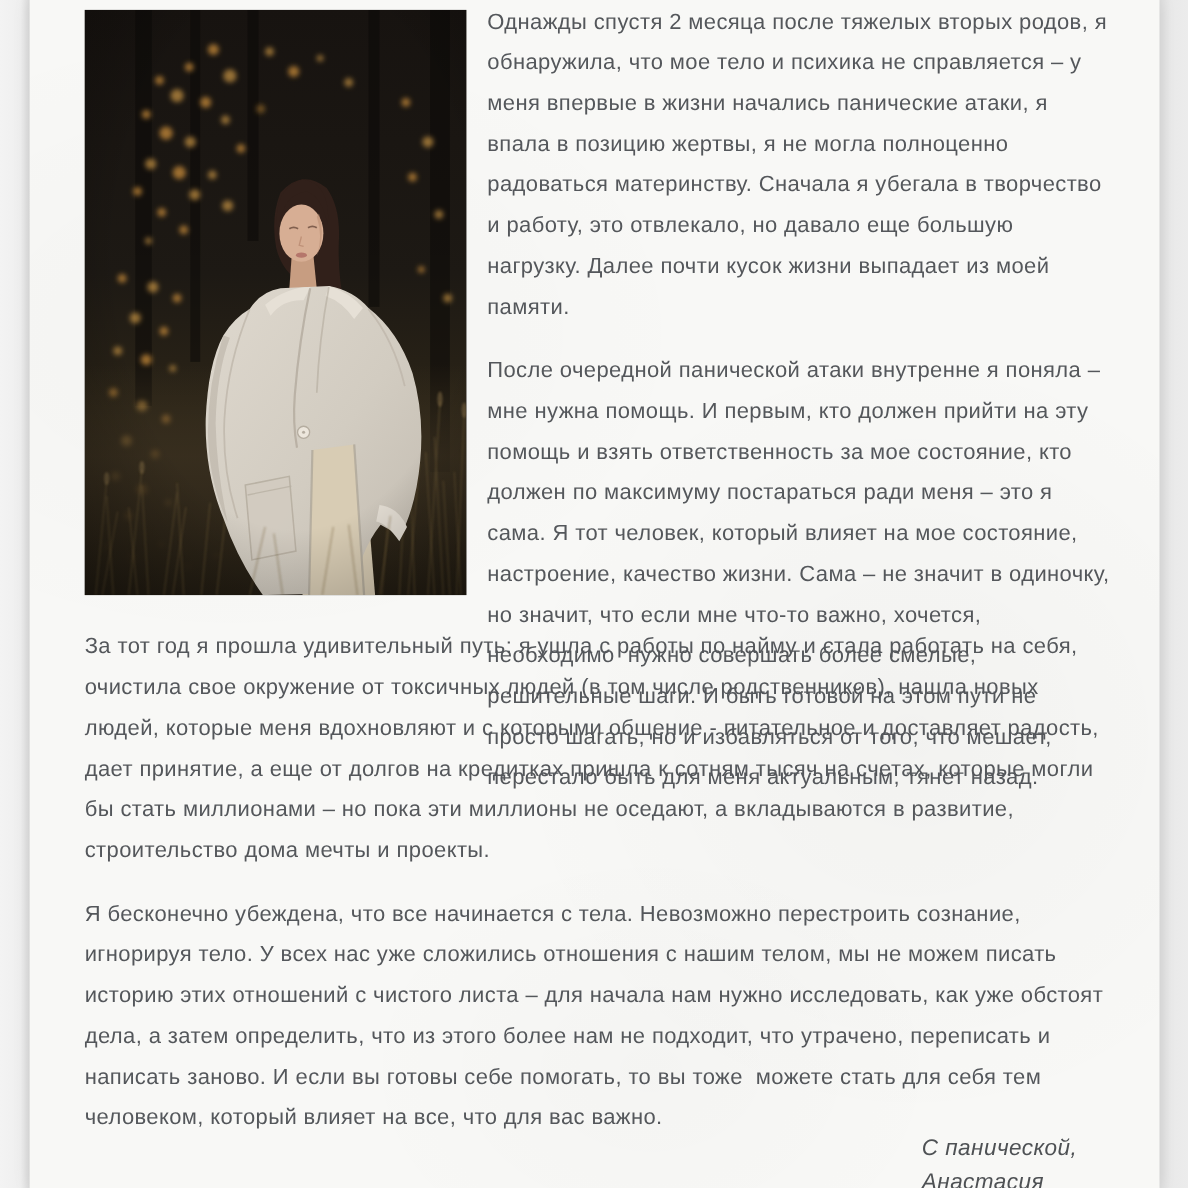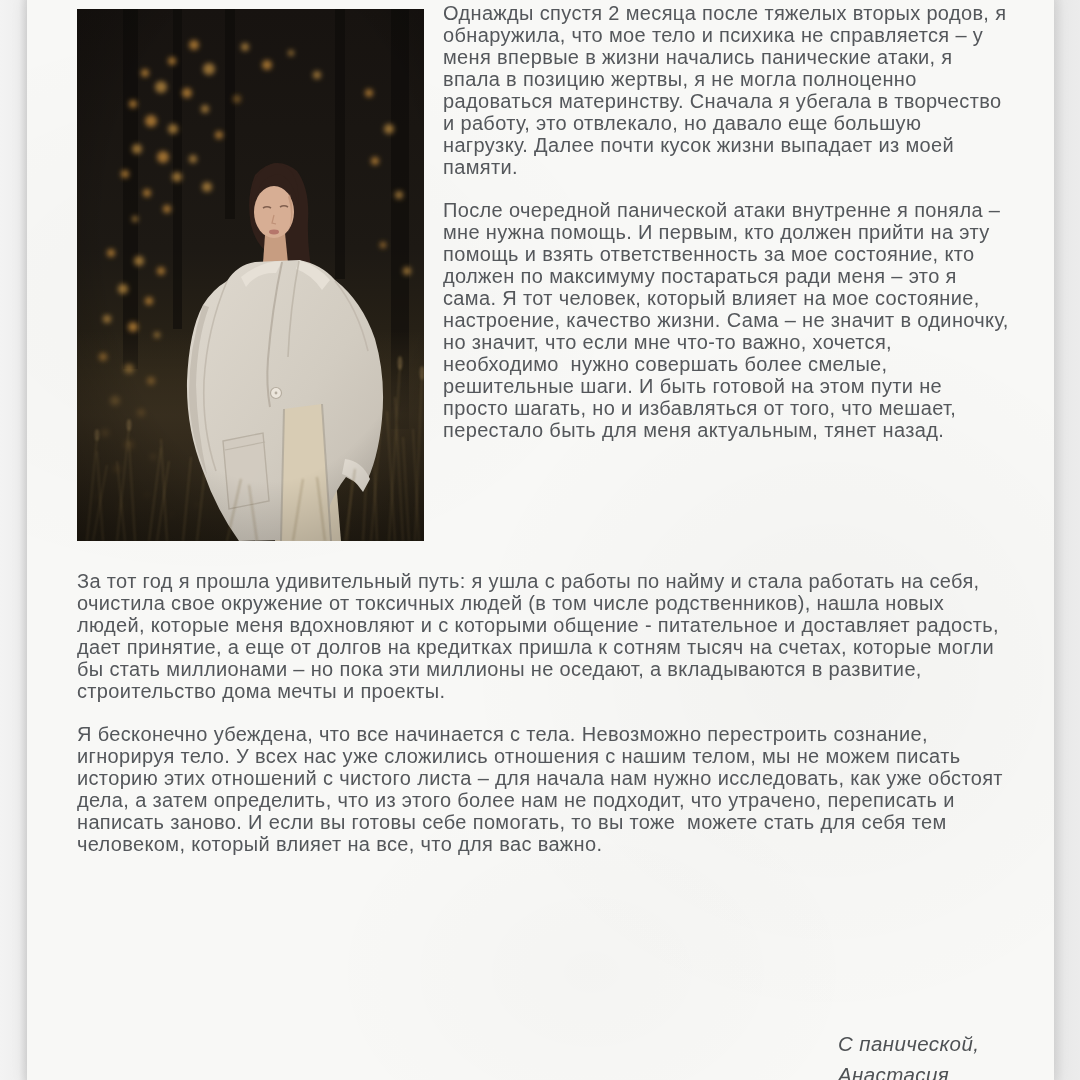--- a/index.html
+++ b/index.html
@@ -32,21 +32,21 @@
   }
   .photo svg { display:block; width:100%; height:100%; }
 
   .text-col {
     position:absolute; left:416px; top:2px; width:568px;
   }
   p.body-text {
     margin:0 0 21px 0;
     color:#54575b;
     font-size:20px;
-    line-height:22px;
+    line-height:37px;
     letter-spacing:0.35px;
     white-space:pre-wrap;
   }
   .below-block {
     position:absolute; left:50px; top:570px; width:934px;
   }
   .signature {
     position:absolute; left:811px; top:1028px; width:200px;
     font-style:italic;
     font-size:20.5px;

